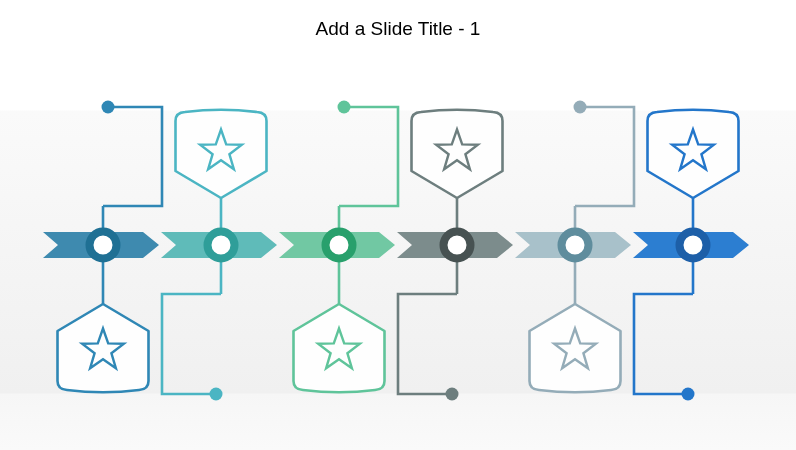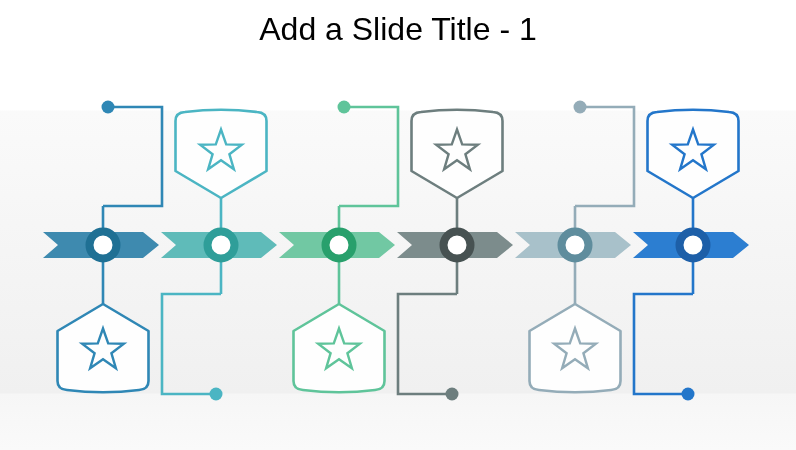--- a/index.html
+++ b/index.html
@@ -10,21 +10,21 @@
     font-family:"Liberation Sans", sans-serif;
     background:linear-gradient(180deg,
       #ffffff 0px, #ffffff 110px,
       #fafafa 111px, #f0f0f0 393px,
       #f6f6f6 394px, #fafafa 450px);
   }
   .slide-title{
     position:absolute;
     top:11px;left:0;width:100%;
     text-align:center;
-    font-size:32px;
+    font-size:19px;
     line-height:36px;
     font-weight:400;
     color:#000000;
   }
   svg.diagram{position:absolute;top:0;left:0;}
 </style>
 </head>
 <body>
 
 <div class="slide">

